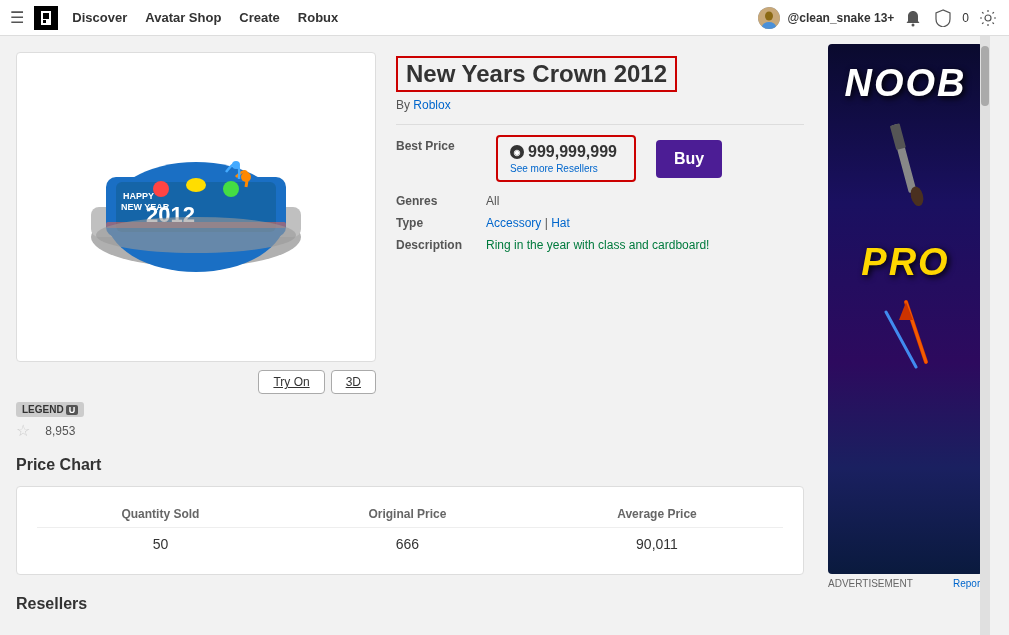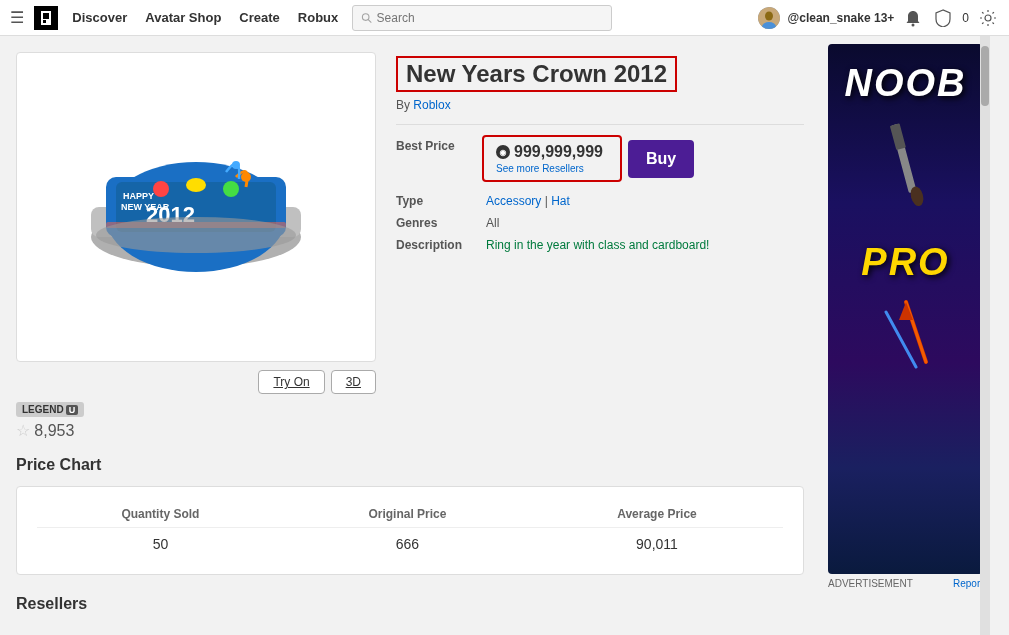--- a/index.html
+++ b/index.html
@@ -45,33 +45,33 @@
       font-size: 12px; cursor: pointer; color: #333; text-decoration: underline;
     }
     .item-badge-row { display: flex; align-items: center; gap: 8px; margin-top: 8px; }
     .badge-limited {
       background: #ccc; border-radius: 3px; padding: 2px 6px; font-size: 10px; font-weight: bold;
       color: #333; display: inline-flex; align-items: center; gap: 2px;
     }
     .badge-u { background: #555; color: #fff; border-radius: 2px; padding: 0 3px; font-size: 9px; font-weight: bold; }
     .star-row { display: flex; align-items: center; gap: 4px; margin-top: 4px; }
     .star { color: #ccc; font-size: 16px; }
-    .rating-count { font-size: 16px; color: #555; }
+    .rating-count { font-size: 12px; color: #555; margin-left: 11px; }
 
     
     .item-details-col { flex: 1; padding-top: 4px; }
     .item-title {
       font-size: 24px; font-weight: bold; color: #333; border: 2px solid #c00;
       display: inline-block; padding: 2px 8px; margin-bottom: 6px;
     }
     .item-by { font-size: 12px; color: #555; margin-bottom: 12px; }
     .item-by a { color: #0066cc; text-decoration: none; }
     .divider { border: none; border-top: 1px solid #ddd; margin-bottom: 10px; }
 
-    .price-row { display: flex; align-items: flex-start; gap: 6px; margin-bottom: 12px; }
+    .price-row { display: flex; align-items: flex-start; gap: 20px; margin-bottom: 12px; }
     .price-label { font-size: 12px; color: #555; font-weight: 600; width: 80px; padding-top: 4px; }
     .price-box {
       border: 2px solid #c00; border-radius: 4px; padding: 6px 12px; min-width: 140px;
     }
     .price-amount { font-size: 16px; font-weight: bold; color: #333; display: flex; align-items: center; gap: 4px; }
     .robux-icon-sm { width: 14px; height: 14px; background: #333; border-radius: 50%; display: inline-flex; align-items: center; justify-content: center; color: #fff; font-size: 8px; font-weight: bold; }
     .see-more { font-size: 10px; color: #0066cc; margin-top: 2px; cursor: pointer; }
 
     .btn-buy {
       background: #4c1d95; color: #fff; border: none; border-radius: 4px;
@@ -141,27 +141,20 @@
         <rect width="20" height="20" fill="#000"></rect>
         <rect x="5" y="3" width="10" height="14" fill="#fff"></rect>
         <rect x="7" y="5" width="6" height="6" fill="#000"></rect>
         <rect x="7" y="12" width="3" height="3" fill="#000"></rect>
       </svg>
   </div>
   <a class="nav-link">Discover</a>
   <a class="nav-link">Avatar Shop</a>
   <a class="nav-link">Create</a>
   <a class="nav-link">Robux</a>
-  <div class="nav-search">
-    <svg width="12" height="12" viewBox="0 0 12 12" style="margin-right:4px;opacity:0.5">
-        <circle cx="5" cy="5" r="3.5" stroke="#555" stroke-width="1.2" fill="none"></circle>
-        <line x1="7.5" y1="7.5" x2="11" y2="11" stroke="#555" stroke-width="1.2"></line>
-      </svg>
-    <input type="text" placeholder="Search" style="">
-  </div>
   <div class="nav-right">
     <div class="nav-avatar">
       <svg width="22" height="22" viewBox="0 0 22 22">
           <circle cx="11" cy="11" r="11" fill="#c8a878"></circle>
           <ellipse cx="11" cy="9" rx="4" ry="4.5" fill="#8b6914"></ellipse>
           <ellipse cx="11" cy="20" rx="7" ry="5" fill="#4a90d9"></ellipse>
         </svg>
     </div>
     <span class="nav-username">@clean_snake 13+</span>
     <div class="nav-icon">
@@ -257,32 +250,32 @@
               <span class="robux-icon-sm">◉</span>
               <span>999,999,999</span>
             </div>
             <div class="see-more">See more Resellers</div>
           </div>
           <button class="btn-buy">Buy</button>
         </div>
 
         
         <div class="detail-row">
+          <span class="detail-label">Genres</span>
+          <span class="detail-value">All</span>
+        </div>
+
+        
+        <div class="detail-row">
           <span class="detail-label">Type</span>
           <span class="detail-value">
             <a>Accessory</a>
             <span> | </span>
             <a>Hat</a>
           </span>
-        </div>
-
-        
-        <div class="detail-row">
-          <span class="detail-label">Genres</span>
-          <span class="detail-value">All</span>
         </div>
 
         
         <div class="detail-row">
           <span class="detail-label">Description</span>
           <span class="detail-value green">Ring in the year with class and cardboard!</span>
         </div>
       </div>
     </div>
 

